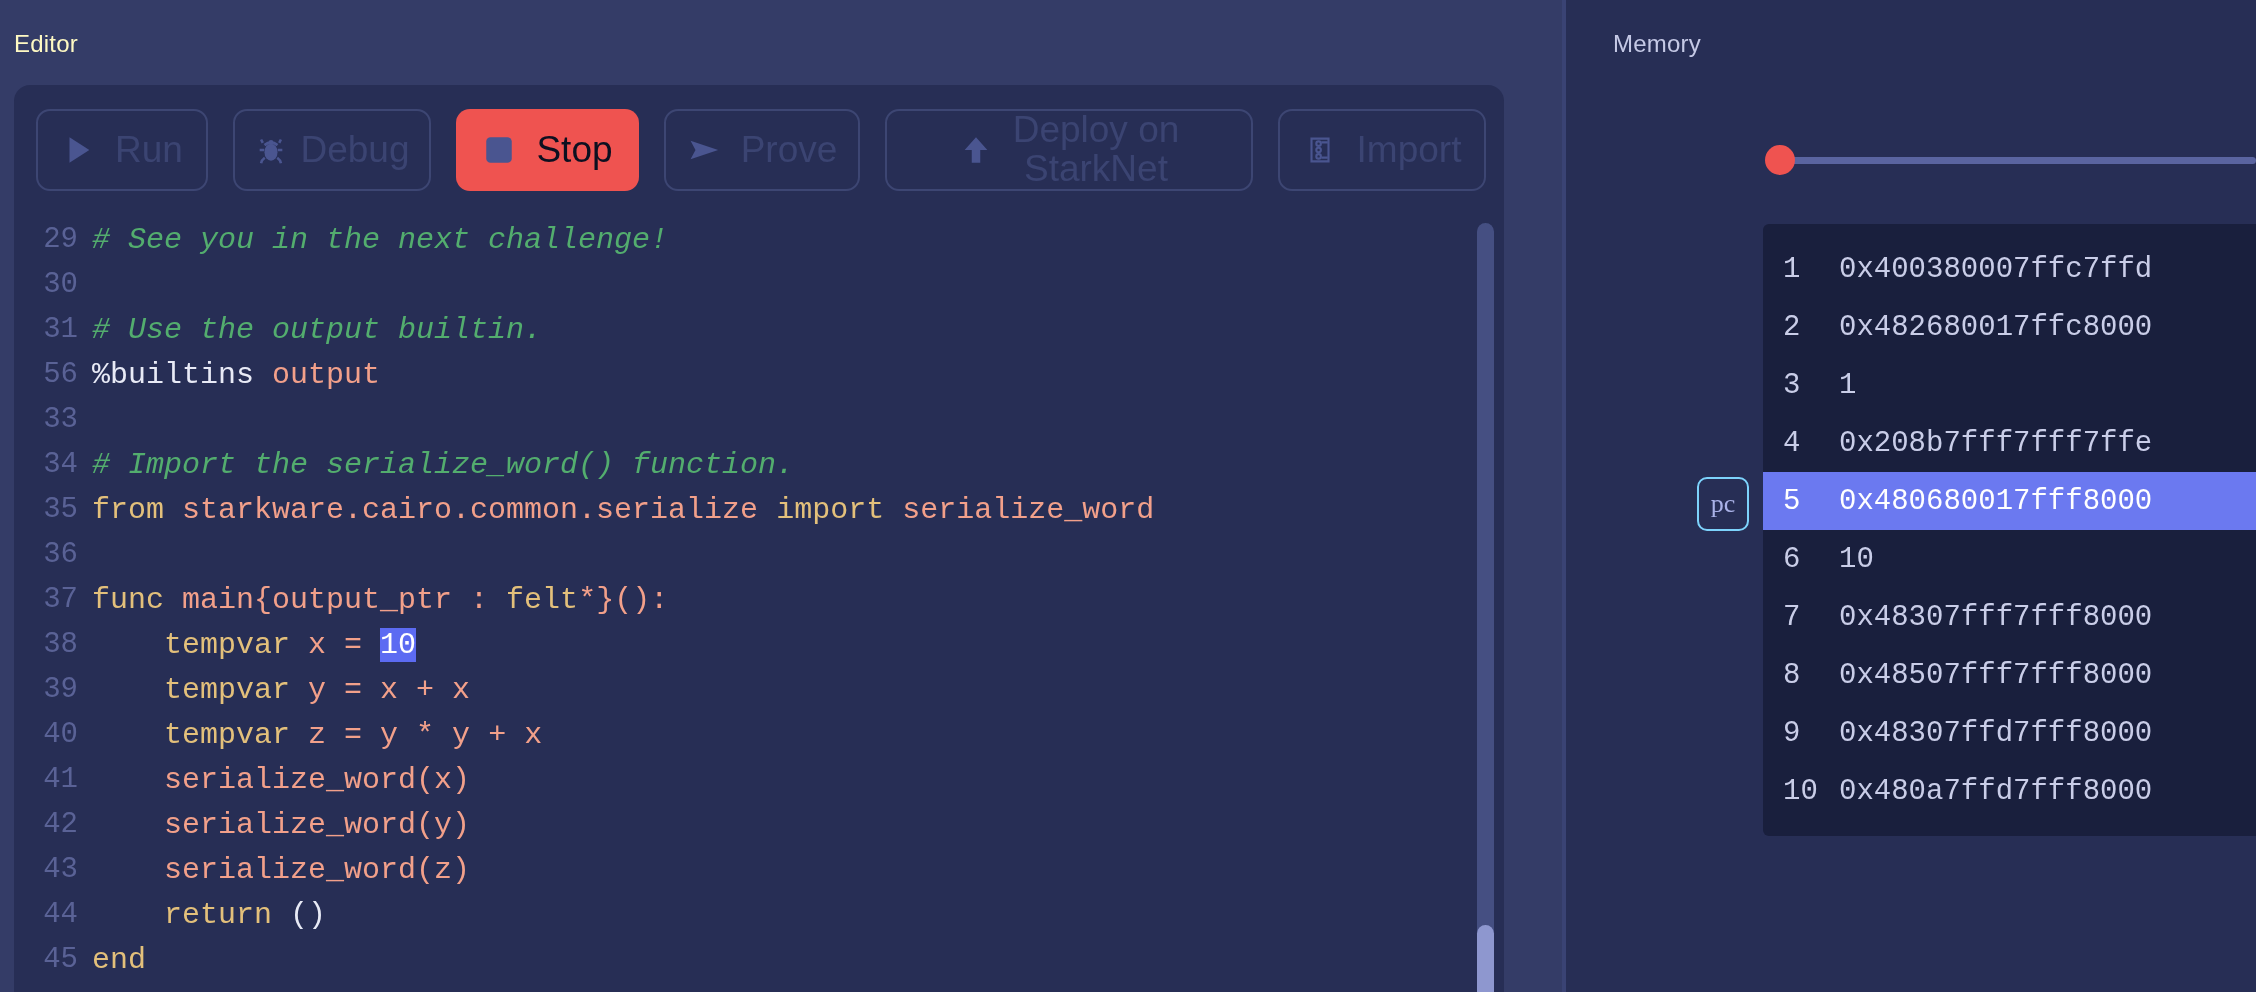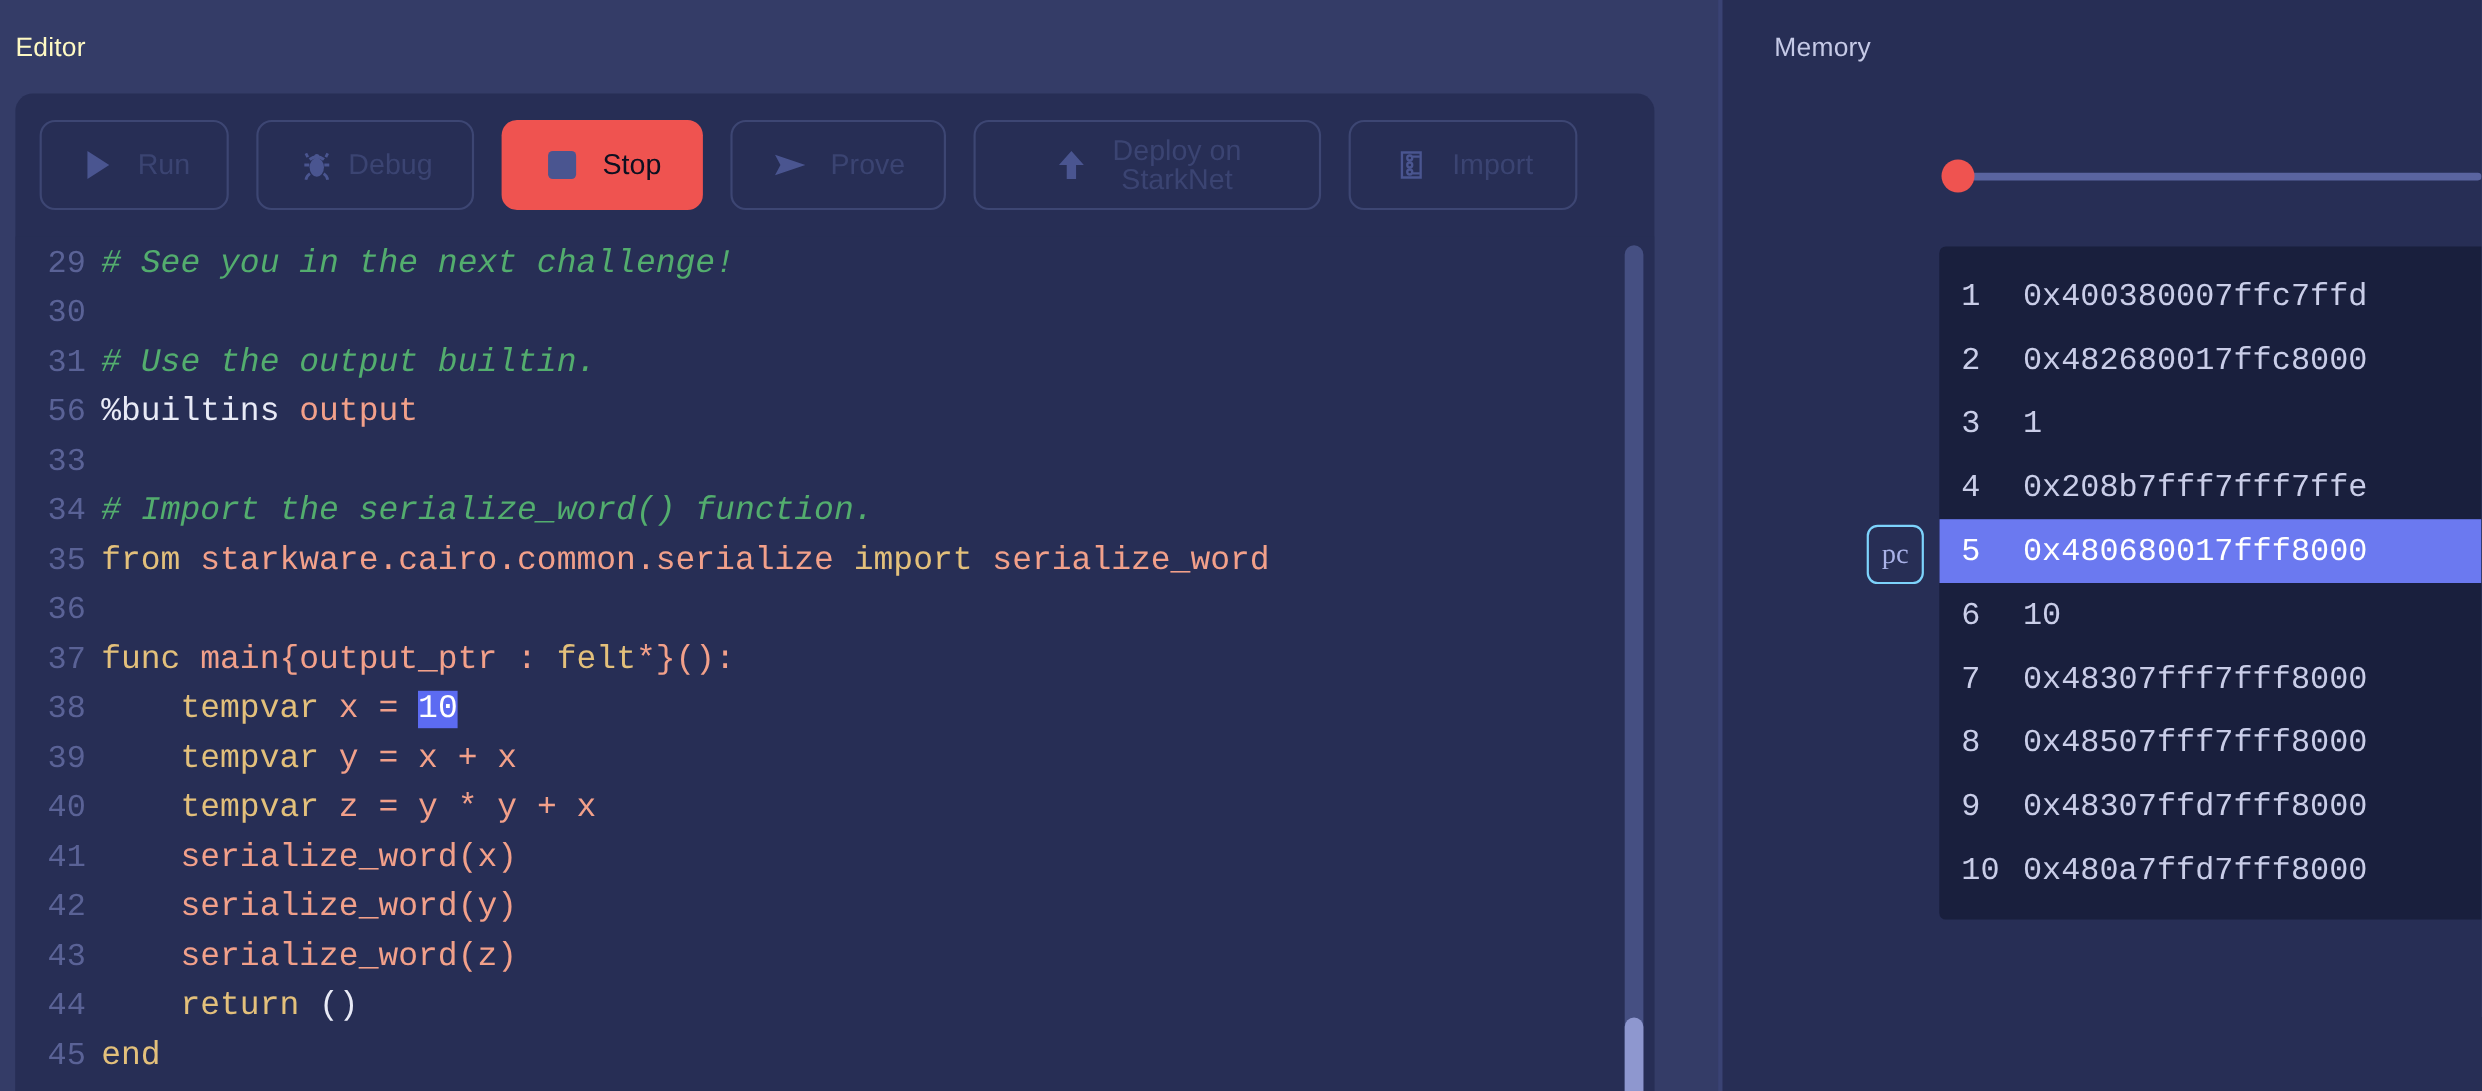--- a/index.html
+++ b/index.html
@@ -64,32 +64,32 @@
     height: 82px;
     border-radius: 14px;
     border: 2px solid #3d4673;
     background: transparent;
     display: flex;
     align-items: center;
     justify-content: center;
     gap: 20px;
     padding: 0 26px;
     color: #3b4472;
-    font-size: 26px;
+    font-size: 37px;
     font-family: "Liberation Sans", sans-serif;
     cursor: default;
     white-space: nowrap;
     line-height: 1.05;
   }
   .tb-btn .tb-label { text-align: center; }
 
   .tb-btn.w-run     { width: 172px; }
   .tb-btn.w-debug   { width: 198px; gap: 12px; }
   .tb-btn.w-prove   { width: 196px; }
-  .tb-btn.w-deploy  { width: 316px; }
+  .tb-btn.w-deploy  { width: 368px; }
   .tb-btn.w-format  { width: 208px; }
 
   .tb-btn.primary {
     background: #ef5350;
     border: none;
     color: #0d1020;
     width: 183px;
   }
   .tb-btn.primary .tb-label { color: #0d1020; font-weight: 400; }
 

